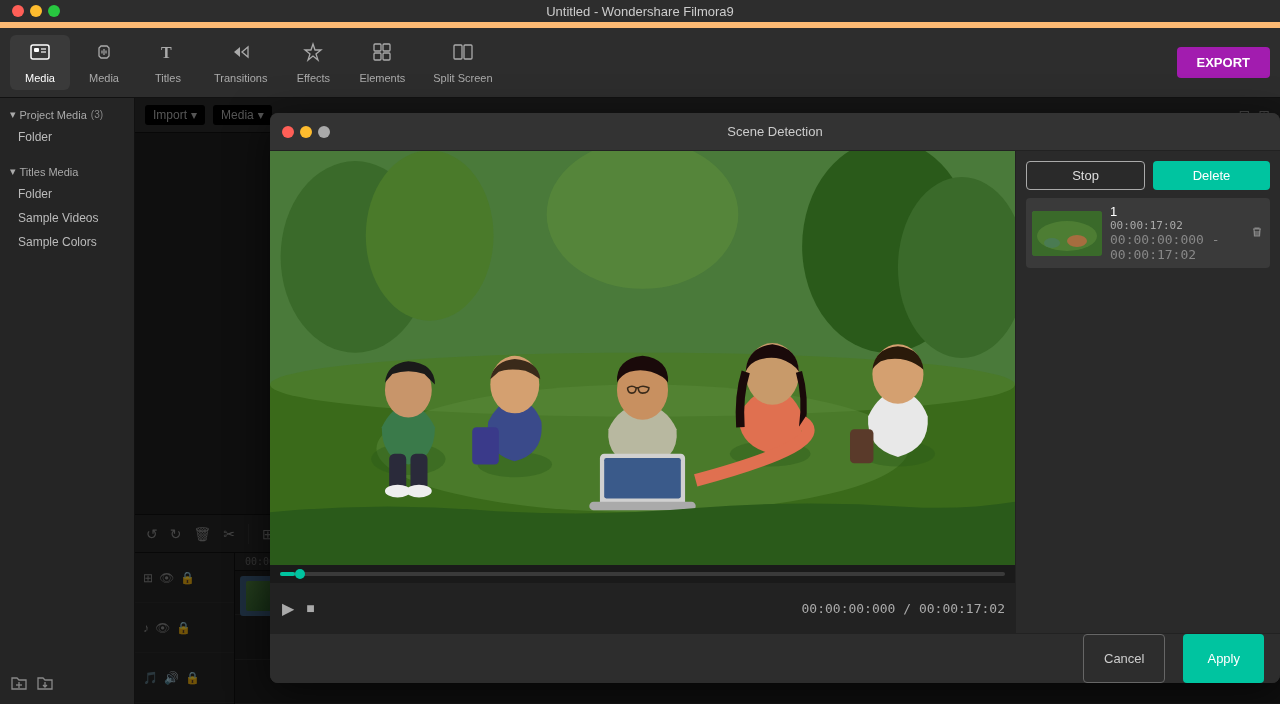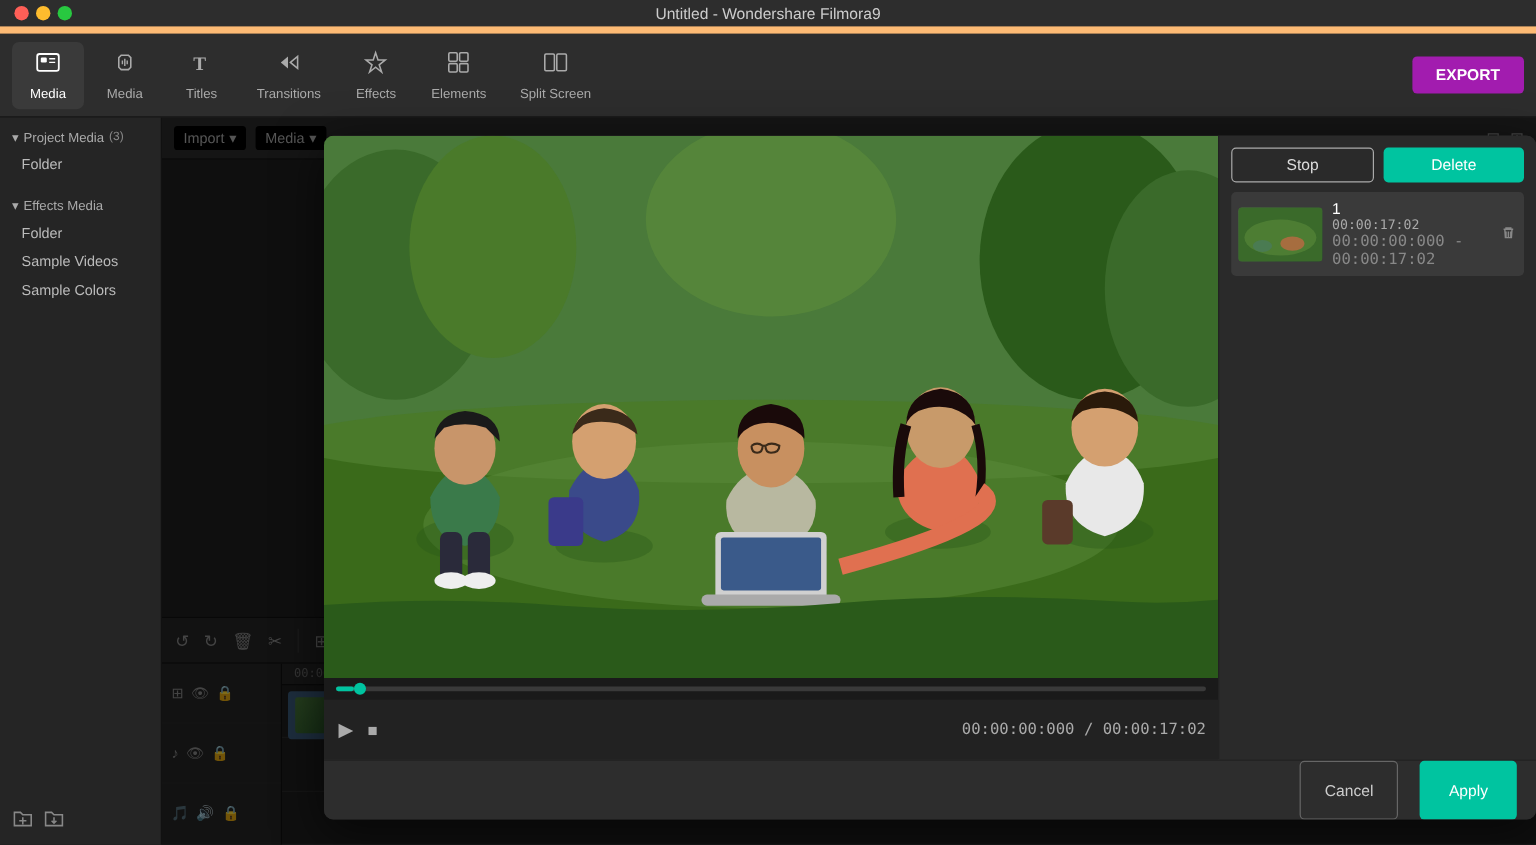--- a/index.html
+++ b/index.html
@@ -614,21 +614,21 @@
       <div class="sidebar-section-title">
         <span>▾</span>
         <span>Project Media</span>
         <span style="color:#888;font-size:10px">(3)</span>
       </div>
       <div class="sidebar-item">Folder</div>
     </div>
     <div class="sidebar-section">
       <div class="sidebar-section-title">
         <span>▾</span>
-        <span>Effects Media</span>
+        <span>Titles Media</span>
       </div>
       <div class="sidebar-item">Folder</div>
       <div class="sidebar-item">Sample Videos</div>
       <div class="sidebar-item">Sample Colors</div>
     </div>
     <div style="flex:1"></div>
     <div class="sidebar-actions">
       <span class="sidebar-action-icon">
         <svg width="18" height="18" viewBox="0 0 18 18" fill="none">
           <path d="M2 4h5l2 2h7v9H2z" stroke="#888" stroke-width="1.3" fill="none"></path>
@@ -756,20 +756,28 @@
           </div>
           <div class="track-row"></div>
           <div class="track-row"></div>
         </div>
       </div>
     </div>
 
     <div class="modal-overlay">
       <div class="modal">
 
+        <div class="modal-titlebar">
+          <div class="modal-wc">
+            <span class="modal-wc-btn" style="background:#ff5f57;"></span>
+            <span class="modal-wc-btn" style="background:#febc2e;"></span>
+            <span class="modal-wc-btn" style="background:#aaa;"></span>
+          </div>
+          <span class="modal-title">Scene Detection</span>
+        </div>
 
         <div class="modal-body">
 
           <div class="modal-left">
             <div class="video-preview">
               
               <svg width="100%" height="100%" viewBox="0 0 700 390" preserveAspectRatio="xMidYMid slice">
 
                 <rect width="700" height="390" fill="#4a7a3a"></rect>
 

